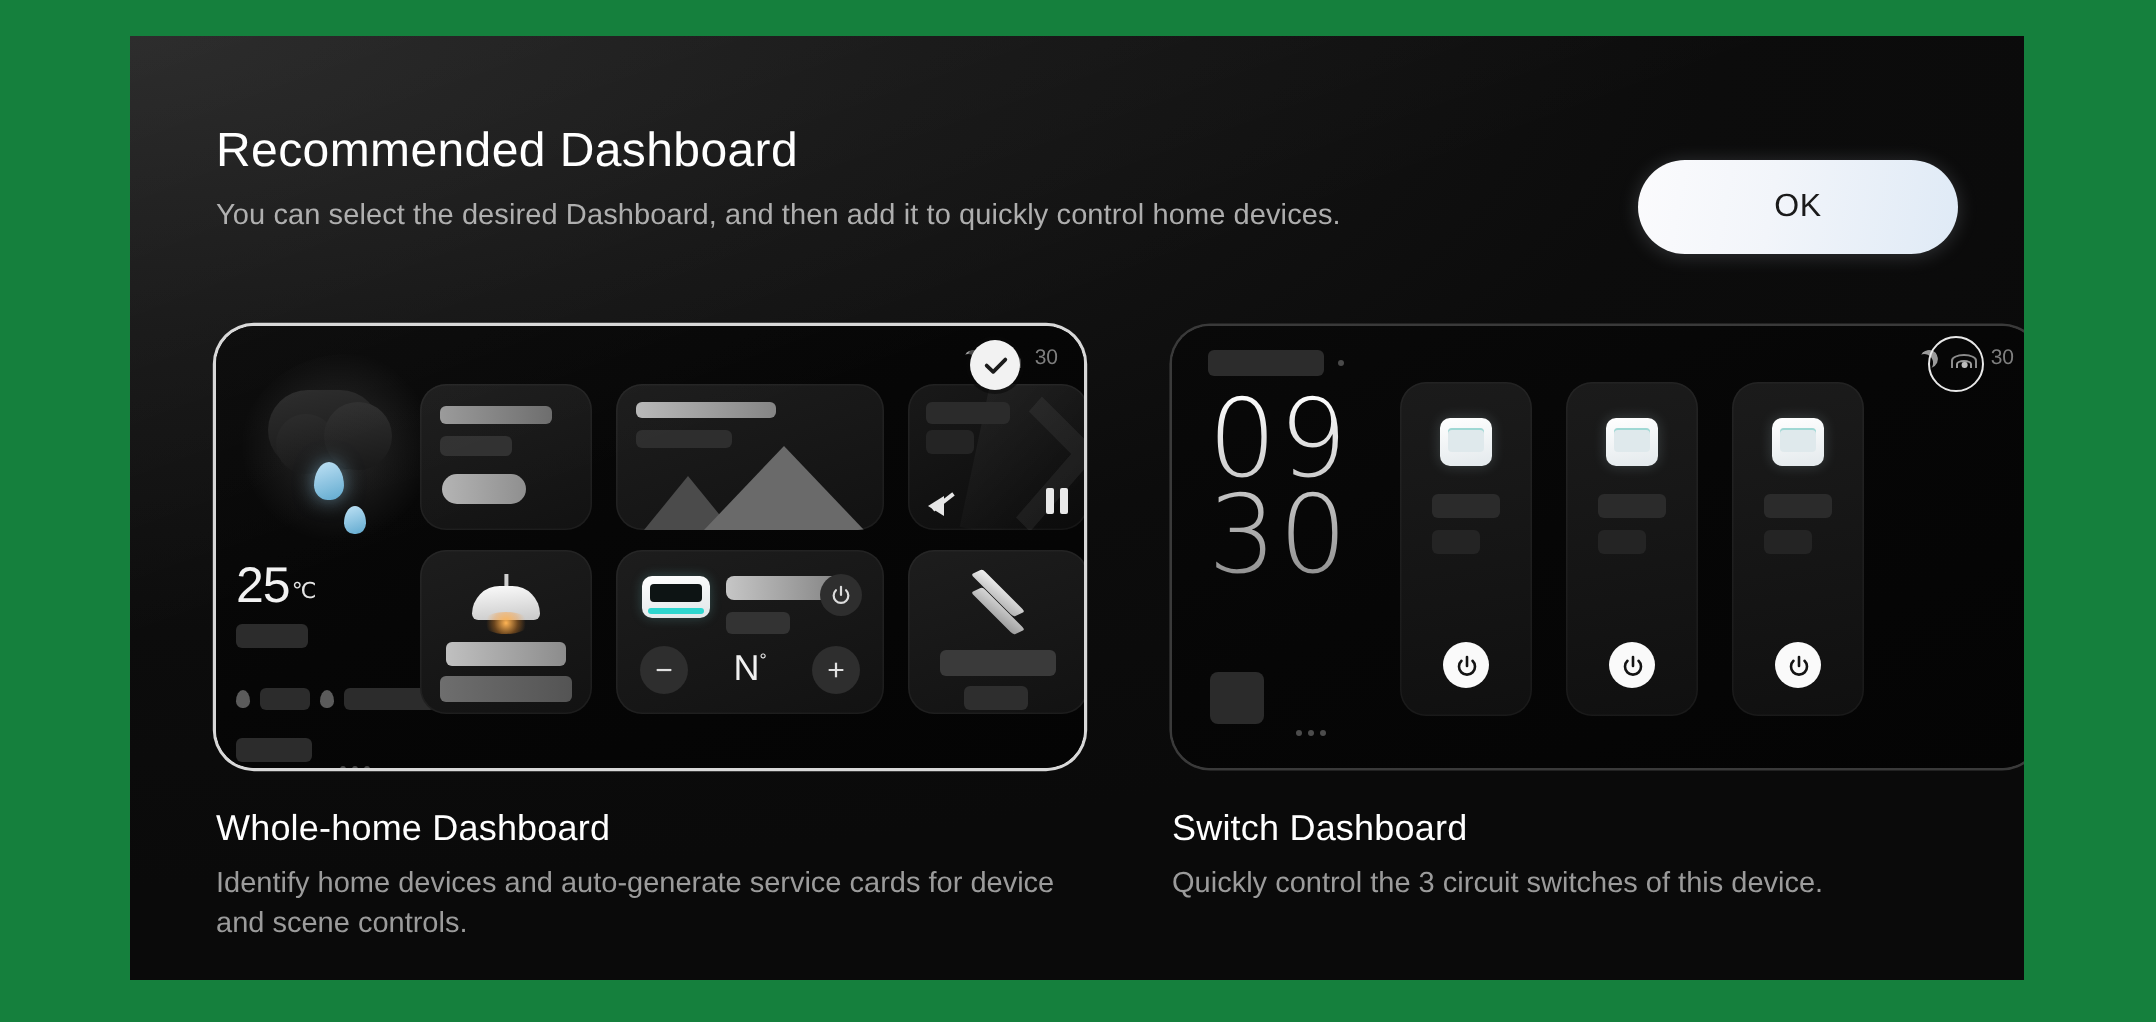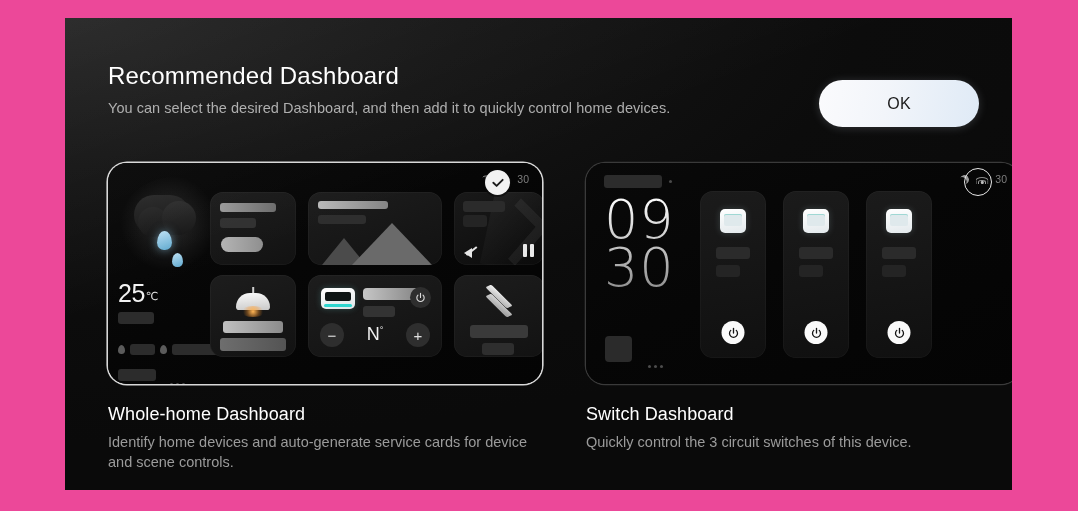--- a/index.html
+++ b/index.html
@@ -2,21 +2,21 @@
 <html><head>
 <meta charset="utf-8">
 <style>
   html,body{margin:0;padding:0;}
   body{
     width:1078px;height:511px;overflow:hidden;
     background:#000;
     font-family:"Liberation Sans","DejaVu Sans",sans-serif;
     -webkit-font-smoothing:antialiased;
   }
-  .screen{position:relative;width:1078px;height:511px;background:#ec4899;}
+  .screen{position:relative;width:1078px;height:511px;background:#15803d;}
 
   
   .panel{
     position:absolute;left:65px;top:18px;width:947px;height:472px;
     background:
       radial-gradient(120% 90% at 0% 0%, #222 0%, #151515 35%, #0c0c0c 70%, #0a0a0a 100%);
     overflow:hidden;
   }
   .panel:after{
     content:"";position:absolute;inset:0;

